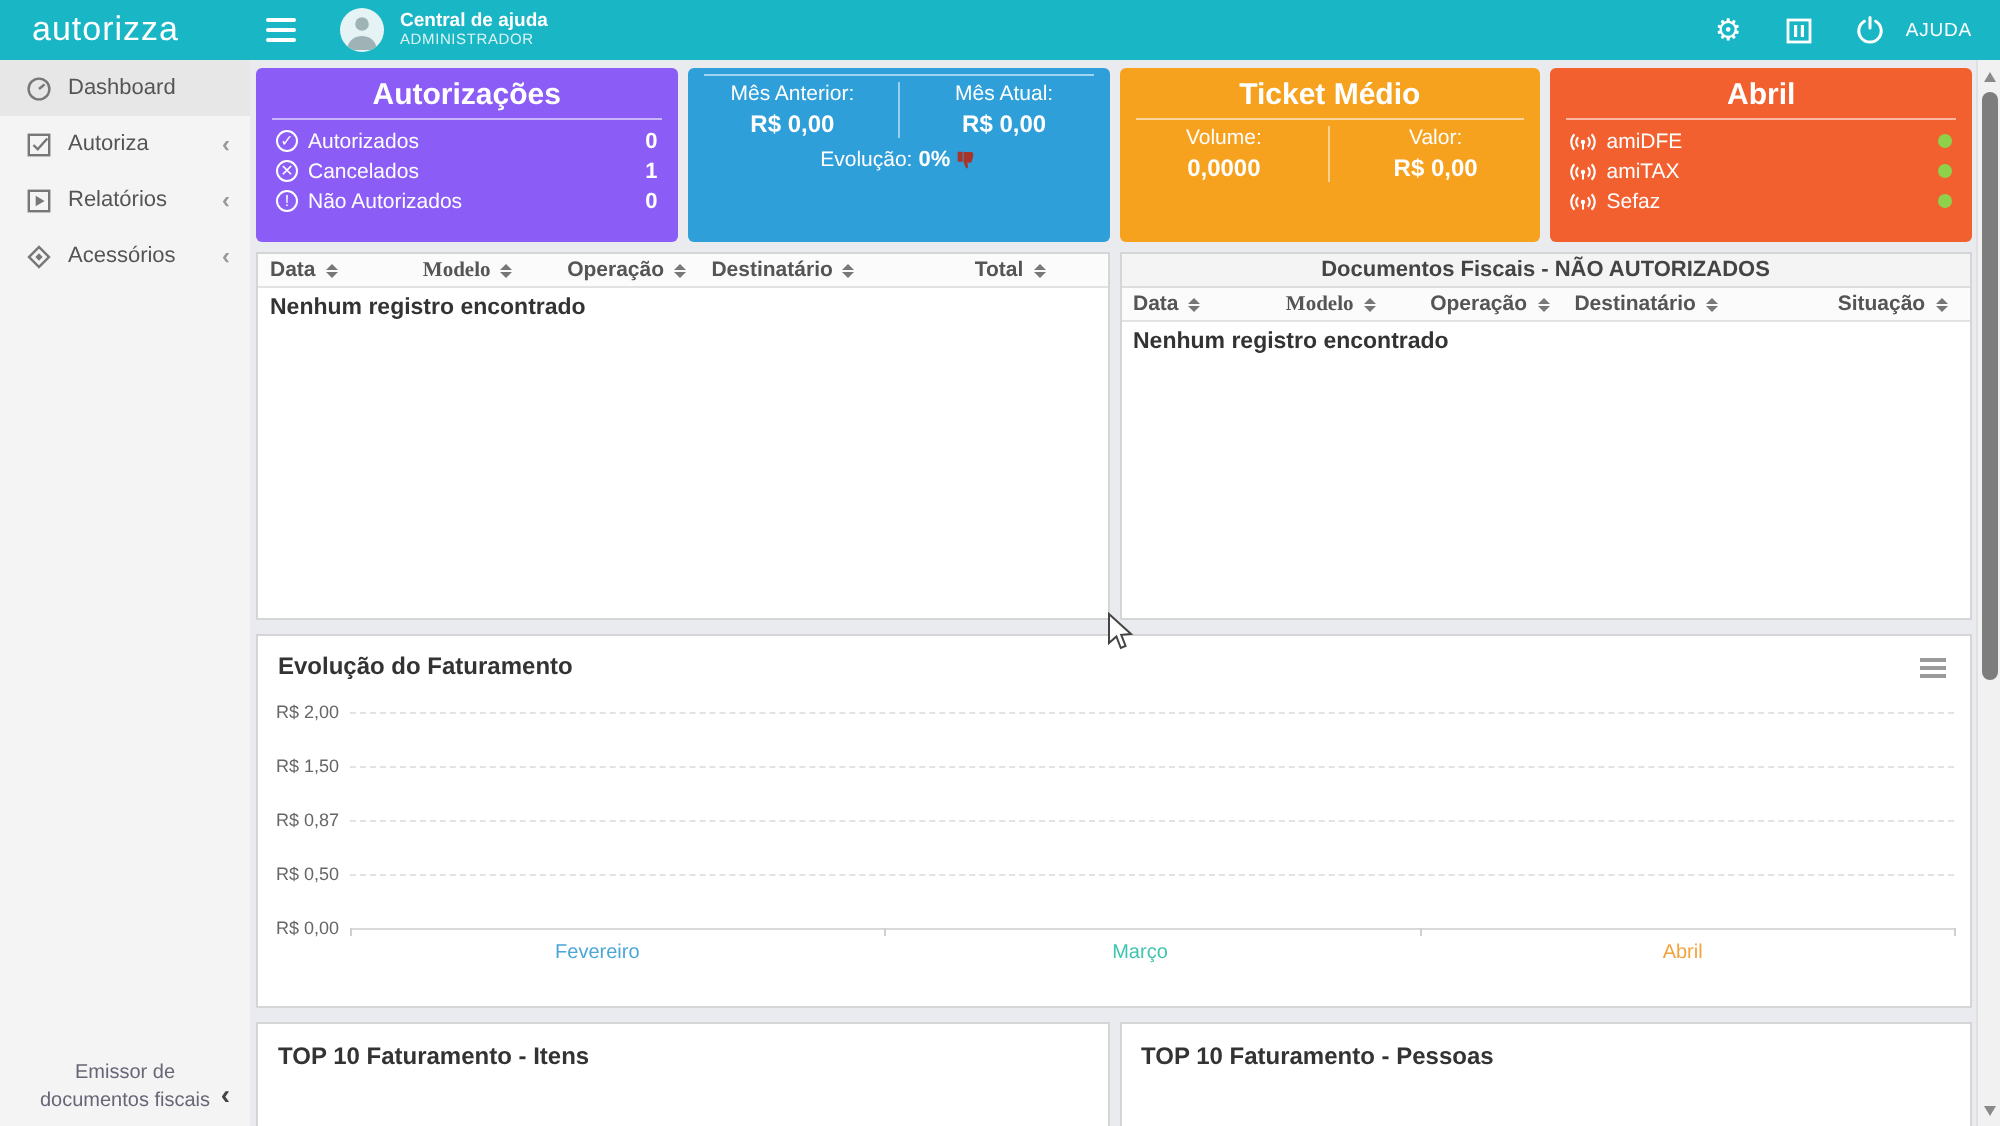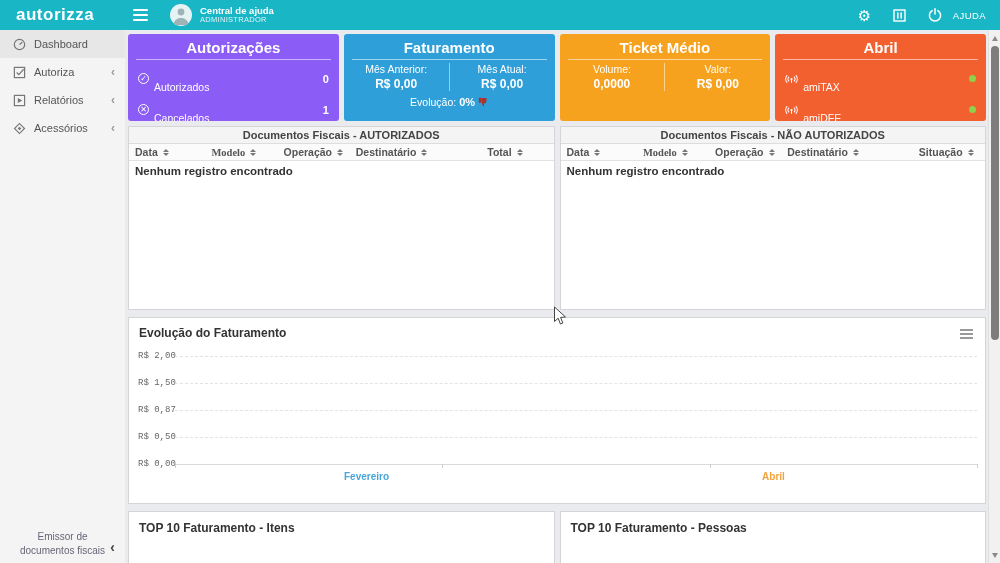--- a/index.html
+++ b/index.html
@@ -1,20 +1,20 @@
 <!DOCTYPE html>
 <html><head>
 <meta charset="utf-8">
 <style>
   * { margin:0; padding:0; box-sizing:border-box; }
   html,body { width:1000px; height:563px; overflow:hidden; font-family:"Liberation Sans", sans-serif; background:#e9ebee; }
 
   
   .header { position:absolute; top:0; left:0; width:1000px; height:30px; background:#19b6c6; display:flex; align-items:center; color:#fff; z-index:5; }
-  .logo { font-size:17px; font-weight:bold; letter-spacing:.5px; padding:0 14px 0 16px; width:125px; }
+  .logo { font-size:17px; font-weight:normal; letter-spacing:.5px; padding:0 14px 0 16px; width:125px; }
   .hamburger { display:flex; flex-direction:column; gap:3px; padding:4px 8px; cursor:pointer; }
   .hamburger i { display:block; width:15px; height:2px; background:#fff; border-radius:1px; }
   .avatar { width:22px; height:22px; border-radius:50%; background:#e6f3f5; margin-left:14px; display:flex; align-items:center; justify-content:center; overflow:hidden; }
   .user-info { margin-left:8px; line-height:1.1; }
   .user-name { font-size:9.5px; font-weight:bold; }
   .user-role { font-size:7.5px; opacity:.85; letter-spacing:.3px; }
   .header-spacer { flex:1; }
   .header-icon { margin:0 11px; display:flex; align-items:center; cursor:pointer; }
   .gear-glyph { font-size:15px; line-height:1; }
   .help-link { font-size:9.5px; letter-spacing:.4px; margin:0 14px 0 0; cursor:pointer; }
@@ -34,21 +34,21 @@
   .main { position:absolute; top:30px; left:125px; right:12px; bottom:0; }
   .row { display:flex; gap:5px; }
 
   
   .cards-row { margin:4px 2px 0 3px; height:87px; }
   .stat-card { flex:1; border-radius:3px; color:#fff; padding:3px 0 0; overflow:hidden; position:relative; }
   .stat-title { text-align:center; font-size:15px; font-weight:bold; padding:2px 0 3px; }
   .stat-hr { border:none; border-top:1px solid rgba(255,255,255,.55); margin:0 8px 3px; }
   .kv-row { display:flex; align-items:center; font-size:10.5px; padding:1.5px 10px; }
   .kv-row .k-ico { margin-right:5px; display:flex; align-items:center; }
-  .kv-row .k-label { flex:1;margin-top:16px; }
+  .kv-row .k-label { flex:1; }
   .kv-row .k-value { font-weight:bold; font-size:11px; }
   .two-col { display:flex; margin-top:2px; }
   .two-col .col { flex:1; text-align:center; }
   .two-col .col + .col { border-left:1px solid rgba(255,255,255,.5); }
   .col .c-label { font-size:10.5px; }
   .col .c-value { font-size:12px; font-weight:bold; margin-top:2px; }
   .evo-line { text-align:center; font-size:10.5px; margin-top:5px; display:flex; justify-content:center; align-items:center; gap:3px; }
   .evo-line b { font-size:11px; }
   .dot { width:7px; height:7px; border-radius:50%; background:#8ed14b; }
   .circle-glyph { width:11px; height:11px; border:1px solid #fff; border-radius:50%; font-size:8px; line-height:10px; text-align:center; display:inline-block; }
@@ -66,25 +66,25 @@
   .sort .dn { border-top:3.5px solid #777; }
   .empty-msg { font-size:11.5px; font-weight:bold; color:#333; padding:4px 6px; }
 
   
   .chart-panel { margin:7px 2px 0 3px; height:187px; position:relative; background:#fff; border:1px solid #d5d5d5; }
   .chart-title { font-size:12px; font-weight:bold; color:#333; padding:8px 0 0 10px; }
   .chart-menu { position:absolute; top:9px; right:10px; display:flex; flex-direction:column; gap:2px; cursor:pointer; padding:2px; }
   .chart-menu i { display:block; width:13px; height:2px; background:#9a9a9a; }
   .chart-grid { position:absolute; top:38px; left:0; right:6px; bottom:0; }
   .ytick { position:absolute; left:0; right:0; height:0; }
-  .ytick .yl { position:absolute; left:9px; top:-5px; font-size:9px; color:#666;font-family:Liberation Mono, monospace; }
+  .ytick .yl { position:absolute; left:9px; top:-5px; font-size:9px; color:#666; }
   .ytick .gl { position:absolute; left:46px; right:2px; top:0; border-top:1px dashed #e3e3e3; }
   .ytick.last .gl { border-top:1px solid #d9d9d9; }
   .xtick { position:absolute; width:1px; height:4px; background:#cfcfcf; top:0; }
-  .legend { position:absolute; left:34px; right:2px; display:flex;font-weight:bold; }
+  .legend { position:absolute; left:34px; right:2px; display:flex; }
   .legend span { flex:1; text-align:center; font-size:10px; cursor:pointer; }
 
   
   .bottom-row { margin:7px 2px 0 3px; height:60px; }
   .bp-title { font-size:12px; font-weight:bold; color:#333; padding:9px 0 0 10px; }
 
   
   .scrollbar { position:absolute; top:30px; right:0; width:12px; bottom:0; background:#f1f1f1; border-left:1px solid #e0e0e0; z-index:6; }
   .sb-arrow { position:absolute; left:0; width:12px; height:12px; display:flex; align-items:center; justify-content:center; cursor:pointer; }
   .sb-arrow.up { top:2px; } .sb-arrow.down { bottom:2px; }
@@ -208,21 +208,20 @@
             <span class="k-ico">
               <span class="circle-glyph">!</span>
             </span>
             <span class="k-label">Não Autorizados</span>
             <span class="k-value">0</span>
           </div>
         </div>
     </div>
 
     <div class="stat-card" style="background: rgb(47, 159, 217);">
-      <div class="stat-title">Faturamento</div>
       <hr class="stat-hr">
       <div class="two-col">
         <div class="col">
           <div class="c-label">Mês Anterior:</div>
           <div class="c-value">R$ 0,00</div>
         </div>
         <div class="col">
           <div class="c-label">Mês Atual:</div>
           <div class="c-value">R$ 0,00</div>
         </div>
@@ -257,54 +256,53 @@
       <div id="status-rows">
           <div class="kv-row">
             <span class="k-ico">
               <svg width="13" height="10" viewBox="0 0 14 10">
                 <circle cx="7" cy="5" r="1.2" fill="#fff"></circle>
                 <line x1="7" y1="5" x2="7" y2="9" stroke="#fff" stroke-width="1.1"></line>
                 <path d="M4.4 2.4 A3.7 3.7 0 0 0 4.4 7.6 M9.6 2.4 A3.7 3.7 0 0 1 9.6 7.6" fill="none" stroke="#fff" stroke-width="1.1"></path>
                 <path d="M2.4 0.8 A6 6 0 0 0 2.4 9.2 M11.6 0.8 A6 6 0 0 1 11.6 9.2" fill="none" stroke="#fff" stroke-width="1.1"></path>
               </svg>
             </span>
-            <span class="k-label">amiTAX</span>
+            <span class="k-label">amiDFE</span>
             <span class="dot" style="background: rgb(142, 209, 75);"></span>
           </div>
           <div class="kv-row">
             <span class="k-ico">
               <svg width="13" height="10" viewBox="0 0 14 10">
                 <circle cx="7" cy="5" r="1.2" fill="#fff"></circle>
                 <line x1="7" y1="5" x2="7" y2="9" stroke="#fff" stroke-width="1.1"></line>
                 <path d="M4.4 2.4 A3.7 3.7 0 0 0 4.4 7.6 M9.6 2.4 A3.7 3.7 0 0 1 9.6 7.6" fill="none" stroke="#fff" stroke-width="1.1"></path>
                 <path d="M2.4 0.8 A6 6 0 0 0 2.4 9.2 M11.6 0.8 A6 6 0 0 1 11.6 9.2" fill="none" stroke="#fff" stroke-width="1.1"></path>
               </svg>
             </span>
-            <span class="k-label">amiDFE</span>
+            <span class="k-label">amiTAX</span>
             <span class="dot" style="background: rgb(142, 209, 75);"></span>
           </div>
           <div class="kv-row">
             <span class="k-ico">
               <svg width="13" height="10" viewBox="0 0 14 10">
                 <circle cx="7" cy="5" r="1.2" fill="#fff"></circle>
                 <line x1="7" y1="5" x2="7" y2="9" stroke="#fff" stroke-width="1.1"></line>
                 <path d="M4.4 2.4 A3.7 3.7 0 0 0 4.4 7.6 M9.6 2.4 A3.7 3.7 0 0 1 9.6 7.6" fill="none" stroke="#fff" stroke-width="1.1"></path>
                 <path d="M2.4 0.8 A6 6 0 0 0 2.4 9.2 M11.6 0.8 A6 6 0 0 1 11.6 9.2" fill="none" stroke="#fff" stroke-width="1.1"></path>
               </svg>
             </span>
             <span class="k-label">Sefaz</span>
             <span class="dot" style="background: rgb(142, 209, 75);"></span>
           </div>
         </div>
     </div>
   </div>
 
   <div class="row tables-row">
     <div class="panel">
-      <div class="tbl-title">Documentos Fiscais - AUTORIZADOS</div>
       <div class="tbl-head" id="auth-cols">
           <div class="tcol">
             <span>Data</span>
             <span class="sort">
               <i class="up"></i>
               <i class="dn"></i>
             </span>
           </div>
           <div class="tcol">
             <span>Modelo</span>
@@ -407,20 +405,21 @@
         <div class="ytick last" style="top: 108px;">
           <span class="yl">R$ 0,00</span>
           <div class="gl"></div>
         </div>
         <div class="xtick" style="top: 108px; left: calc(0% + 46px);"></div>
         <div class="xtick" style="top: 108px; left: calc(33.33% + 30.0016px);"></div>
         <div class="xtick" style="top: 108px; left: calc(66.66% + 14.0032px);"></div>
         <div class="xtick" style="top: 108px; left: calc(100% - 2px);"></div>
         <div class="legend" style="top: 115px;">
           <span style="color: rgb(74, 166, 216);">Fevereiro</span>
+          <span style="color: rgb(63, 197, 174);">Março</span>
           <span style="color: rgb(242, 163, 60);">Abril</span>
         </div>
       </div>
   </div>
 
   <div class="row bottom-row">
     <div class="panel">
       <div class="bp-title">TOP 10 Faturamento - Itens</div>
     </div>
     <div class="panel">

